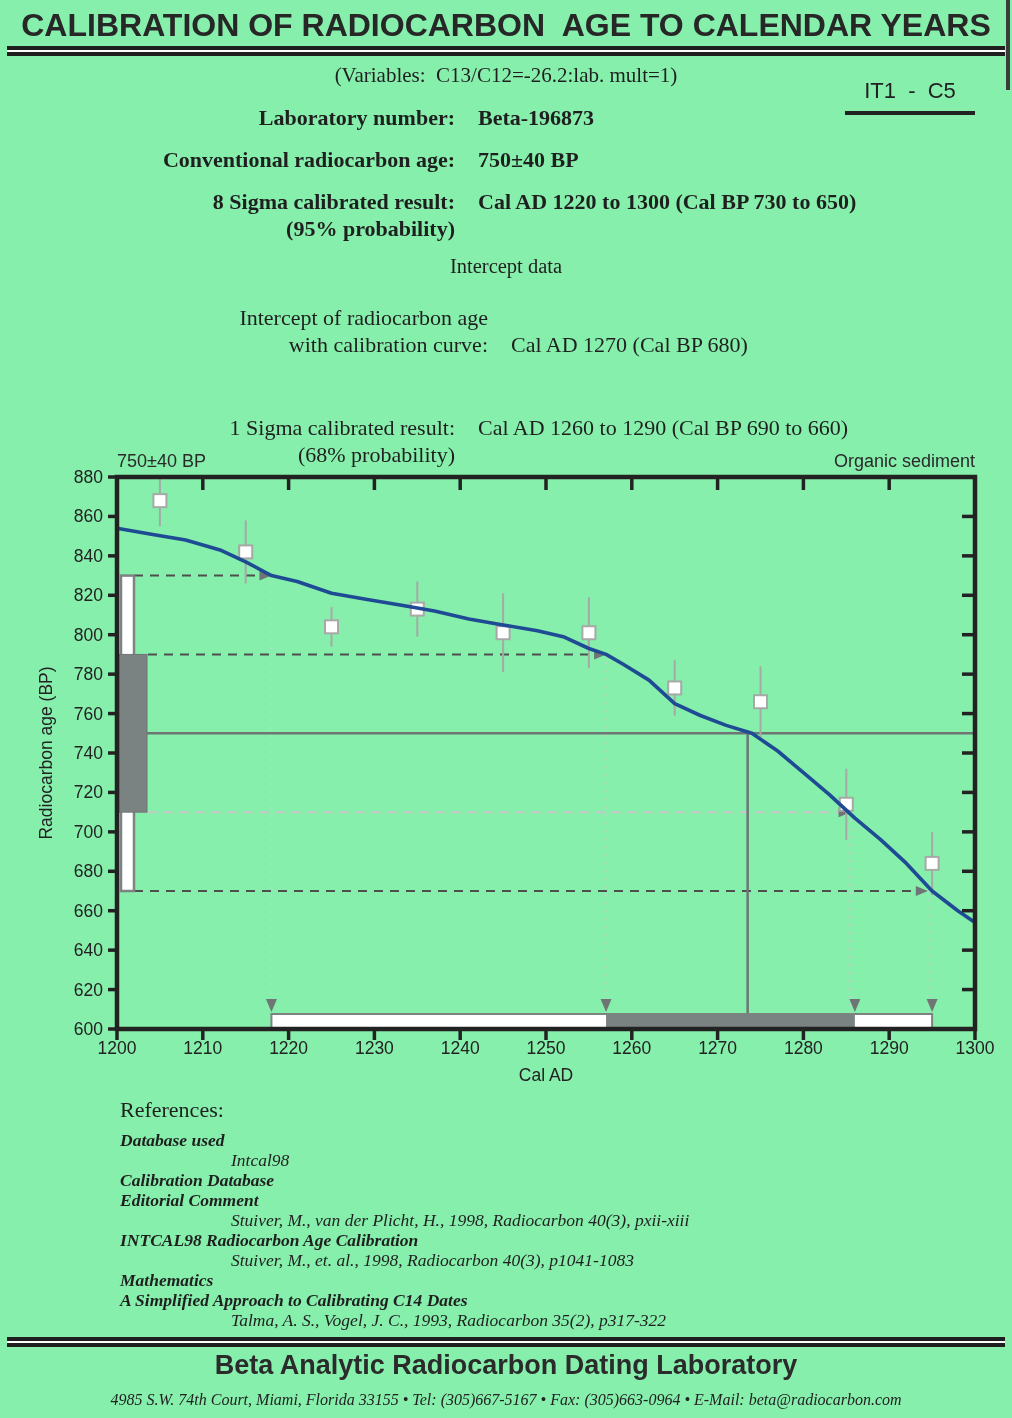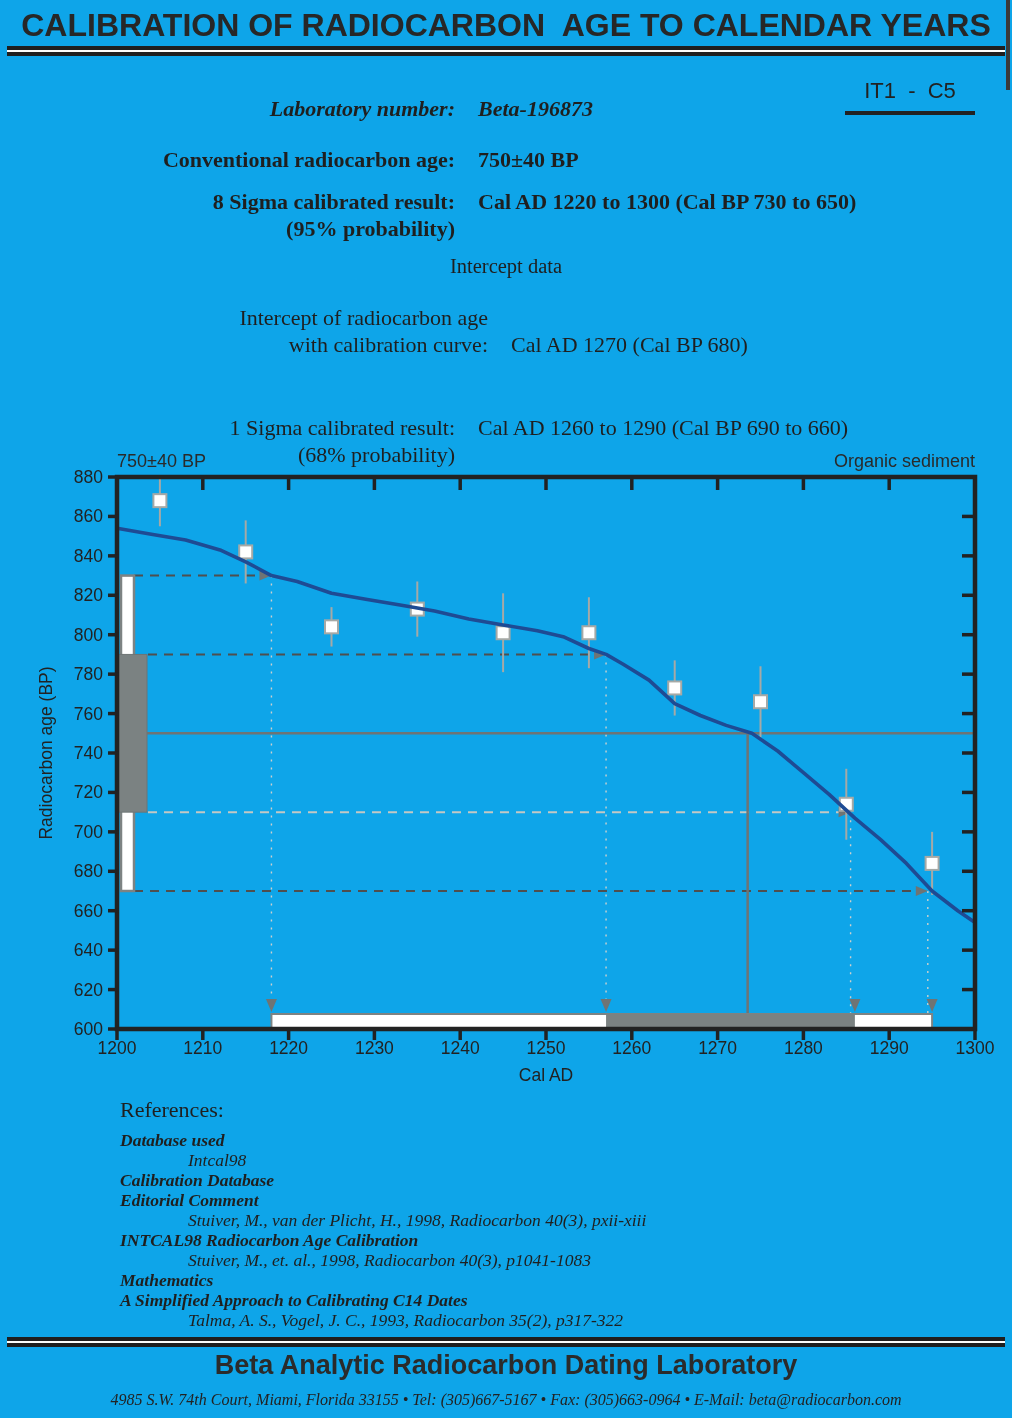--- a/index.html
+++ b/index.html
@@ -1,16 +1,16 @@
 <!DOCTYPE html>
 <html><head>
 <meta charset="utf-8">
 <style>
   html,body{margin:0;padding:0;background:#e8e8e8;}
-  .page{position:relative;width:1012px;height:1418px;background:#0ea5e9;margin:0 auto;
+  .page{position:relative;width:1012px;height:1418px;background:#86efac;margin:0 auto;
         font-family:"Liberation Serif",serif;color:#1f1f1f;overflow:hidden;}
   .page-title{position:absolute;top:7px;left:0;width:100%;text-align:center;
         font-family:"Liberation Sans",sans-serif;font-weight:bold;font-size:32px;
         color:#272727;white-space:pre;letter-spacing:0px;}
   .dbl-rule{position:absolute;left:7px;right:7px;height:2px;background:#fdfdfb;
         border-top:4px solid #1f1f1f;border-bottom:4px solid #1f1f1f;}
   .rule-top{top:46px;}
   .rule-bottom{top:1337px;}
   .variables-line{position:absolute;top:63px;left:0;width:100%;text-align:center;
         font-size:21px;white-space:pre;}
@@ -23,38 +23,39 @@
   .info-row.bottom{align-items:flex-end;}
   .info-label{width:455px;text-align:right;font-weight:bold;font-size:22px;line-height:27px;}
   .info-label.regular{font-weight:normal;}
   .info-value{margin-left:23px;font-weight:bold;font-size:22px;line-height:27px;white-space:nowrap;}
   .info-value.regular{font-weight:normal;}
   .section-heading{position:absolute;top:255px;left:0;width:100%;text-align:center;font-size:20.5px;}
   .chart-wrap{position:absolute;top:440px;left:0;width:1012px;height:660px;}
   .refs{position:absolute;top:1100px;left:120px;font-size:17.5px;line-height:20px;}
   .refs-heading{font-size:22px;margin:0 0 10px 0;}
   .ref-header{font-weight:bold;font-style:italic;}
-  .ref-entry{font-style:italic;margin-left:68px;}
+  .ref-entry{font-style:italic;margin-left:111px;}
   .footer-lab{position:absolute;top:1350px;left:0;width:100%;text-align:center;
         font-family:"Liberation Sans",sans-serif;font-weight:bold;font-size:27px;color:#2b2b2b;}
   .footer-address{position:absolute;top:1391px;left:0;width:100%;text-align:center;
         font-style:italic;font-size:16px;color:#222;}
 </style>
 </head>
 <body>
 
 <div class="page">
 
   <div class="page-title">CALIBRATION OF RADIOCARBON  AGE TO CALENDAR YEARS</div>
   <div class="dbl-rule rule-top"></div>
   <div class="scan-artifact"></div>
 
+  <div class="variables-line">(Variables:  C13/C12=-26.2:lab. mult=1)</div>
   <div class="sample-code">IT1  -  C5</div>
 
-  <div class="info-row baseline" style="top:95px;font-style:italic;">
+  <div class="info-row baseline" style="top:104px;">
     <div class="info-label">Laboratory number:</div>
     <div class="info-value">Beta-196873</div>
   </div>
   <div class="info-row baseline" style="top:146px;">
     <div class="info-label">Conventional radiocarbon age:</div>
     <div class="info-value">750±40 BP</div>
   </div>
   <div class="info-row baseline" style="top:188px;">
     <div class="info-label">
       <div>8 Sigma calibrated result:</div>

